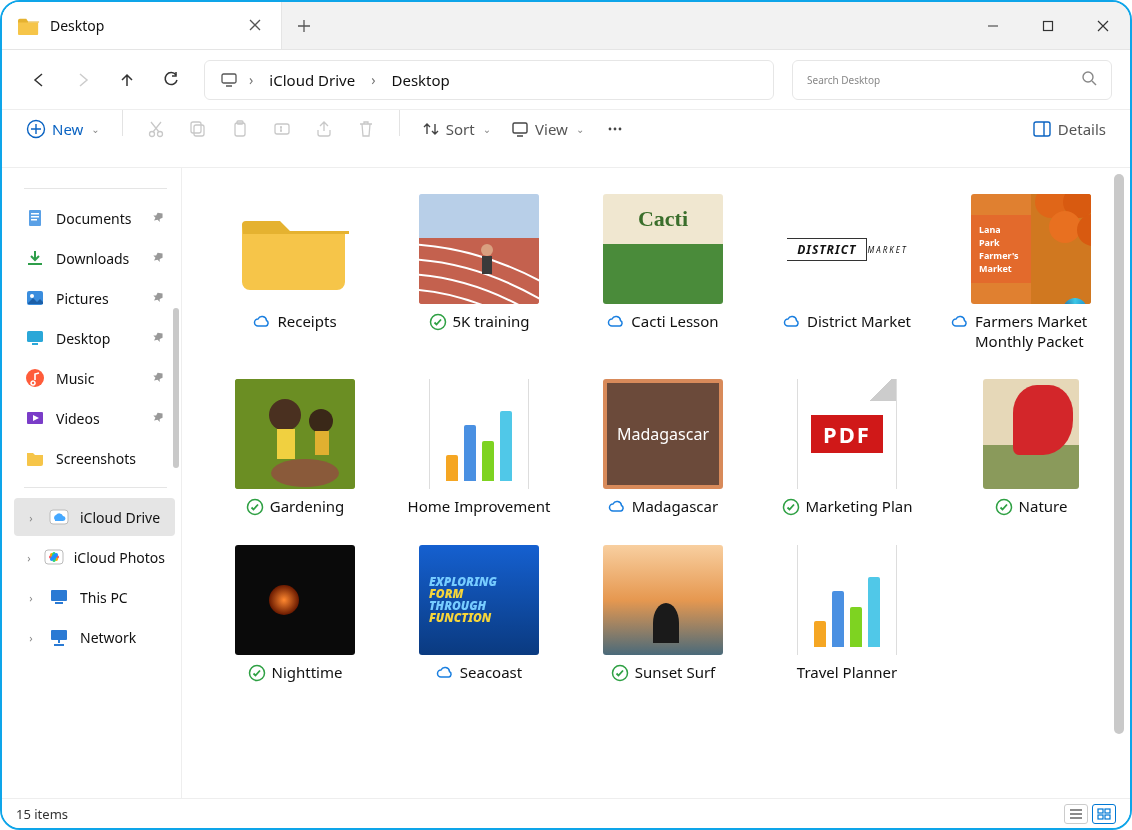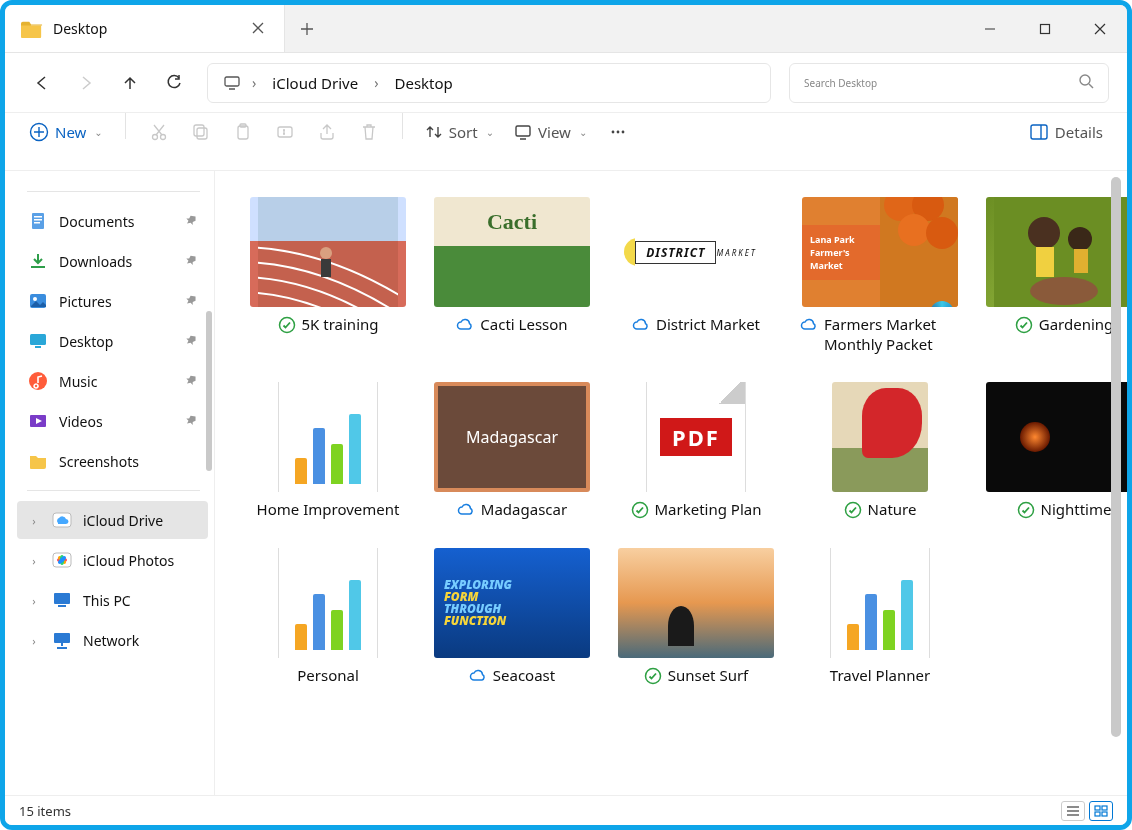--- a/index.html
+++ b/index.html
@@ -1,17 +1,17 @@
 <!DOCTYPE html>
 <html><head>
 <meta charset="utf-8">
 <style>
   * { box-sizing: border-box; margin: 0; padding: 0; font-family: "Segoe UI", system-ui, sans-serif; }
   body { background: #fff; color: #111; font-size: 14px; }
-  .window { width: 1132px; height: 830px; border: 5px solid #0ea5e9; border-radius: 12px; overflow: hidden; display: flex; flex-direction: column; background: #f9f9f9; }
+  .window { width: 1132px; height: 830px; border: 2px solid #0ea5e9; border-radius: 20px; overflow: hidden; display: flex; flex-direction: column; background: #f9f9f9; }
 
   
   .titlebar { display: flex; align-items: stretch; height: 48px; background: #f2f2f2; border-bottom: 1px solid #e5e5e5; }
   .tab { display: flex; align-items: center; gap: 10px; padding: 0 16px; height: 100%; background: #fff; border-right: 1px solid #e5e5e5; border-top-left-radius: 8px; min-width: 280px; justify-content: space-between; }
   .tab-left { display: flex; align-items: center; gap: 10px; }
   .folder-icon-small { width: 22px; height: 18px; display: inline-block; }
   .tab-title { font-size: 14px; }
   .tab-close { color: #555; font-size: 14px; cursor: pointer; padding: 4px; }
   .tab-add { width: 44px; display: flex; align-items: center; justify-content: center; color: #555; font-size: 18px; cursor: pointer; }
   .win-controls { margin-left: auto; display: flex; height: 100%; }
@@ -33,35 +33,35 @@
   .toolbar { display: flex; align-items: flex-start; height: 58px; padding: 0 16px; background: #fff; border-bottom: 1px solid #eee; gap: 4px; }
   .tbtn { height: 38px; min-width: 38px; padding: 0 8px; border-radius: 6px; display: flex; align-items: center; justify-content: center; gap: 6px; color: #555; cursor: pointer; font-size: 15px; }
   .tbtn.new-btn { color: #0a63c2; font-weight: 400; }
   .tbtn.disabled { color: #c8c8c8; cursor: default; }
   .tsep { width: 1px; height: 26px; background: #e3e3e3; margin: 0 10px; }
   .tbtn .chev-sm { font-size: 10px; color: #888; margin-left: 2px; }
   .spacer { flex: 1; }
 
   
   .body { flex: 1; display: flex; min-height: 0; background: #fff; }
-  .sidebar { width: 210px; border-right: 1px solid #eee; padding: 10px 0 10px 8px; position: relative; overflow: hidden; }
+  .sidebar { width: 180px; border-right: 1px solid #eee; padding: 10px 0 10px 8px; position: relative; overflow: hidden; }
   .sidebar-scrollbar { position: absolute; right: 2px; top: 140px; width: 6px; height: 160px; background: #c9c9c9; border-radius: 3px; }
   .side-sep { height: 1px; background: #e5e5e5; margin: 10px 14px; }
   .side-item { display: flex; align-items: center; gap: 10px; height: 38px; padding: 0 10px; border-radius: 4px; cursor: pointer; margin: 2px 6px 2px 4px; position: relative; }
   .side-item.selected { background: #e5e5e5; }
   .side-item .pin { margin-left: auto; color: #999; font-size: 12px; }
   .side-item .expand { width: 14px; text-align: center; color: #888; font-size: 11px; }
   .side-item .icon { width: 22px; height: 22px; display: flex; align-items: center; justify-content: center; }
   .side-label { white-space: nowrap; }
 
   .content { flex: 1; position: relative; overflow: hidden; }
   .content-scroll { position: absolute; right: 6px; top: 6px; width: 10px; height: 560px; background: #c9c9c9; border-radius: 5px; }
   .grid { display: grid; grid-template-columns: repeat(5, 170px); gap: 28px 14px; padding: 26px 28px; align-items: start; }
   .file-item { display: flex; flex-direction: column; align-items: center; cursor: pointer; }
-  .file-thumb { width: 156px; height: 110px; border-radius: 3px; display: flex; align-items: center; justify-content: center; overflow: hidden; background: #f3f3f3; position: relative; }
+  .file-thumb { width: 120px; height: 110px; border-radius: 3px; display: flex; align-items: center; justify-content: center; overflow: hidden; background: #f3f3f3; position: relative; }
   .file-caption { display: flex; align-items: flex-start; gap: 6px; margin-top: 8px; max-width: 160px; }
   .file-caption .status { width: 18px; height: 18px; flex-shrink: 0; margin-top: 1px; }
   .file-caption .fname { font-size: 15px; line-height: 1.3; text-align: left; }
   .file-item.centered .file-caption { justify-content: center; }
   .file-item.centered .fname { text-align: left; }
 
   
   .statusbar { height: 30px; border-top: 1px solid #eee; display: flex; align-items: center; padding: 0 14px; font-size: 13px; color: #333; background: #fff; }
   .view-toggle { margin-left: auto; display: flex; gap: 4px; }
   .view-toggle .vt { width: 24px; height: 20px; border: 1px solid #ccc; border-radius: 3px; display: flex; align-items: center; justify-content: center; cursor: pointer; }
@@ -401,20 +401,34 @@
             </span>
     <span class="side-label">Network</span>
           </div>
         </div>
       <div class="sidebar-scrollbar"></div>
     </div>
 
     <div class="content">
       <div class="grid" id="file-grid">
           <div class="file-item">
+            <div class="file-thumb thumb-folder">
+              <svg class="yellow-folder" viewBox="0 0 110 90">
+                <path d="M5 18 h35 l10 10 h55 v50 a8 8 0 0 1 -8 8 H10 a8 8 0 0 1 -8 -8 V22 a4 4 0 0 1 4 -4z" fill="#f6c549"></path>
+                <path d="M3 30 h106 v-3 H50 l-10 -10 H6 a4 4 0 0 0 -4 4z" fill="#e5b230"></path>
+              </svg>
+            </div>
+            <div class="file-caption">
+       <span class="status"><svg width="18" height="18" viewBox="0 0 18 18">
+                  <path d="M5 13 a3.5 3.5 0 0 1 0 -7 a4.5 4.5 0 0 1 8.5 1.5 a3 3 0 0 1 -0.5 5.5 H5z" fill="none" stroke="#1a7fe0" stroke-width="1.5"></path>
+                </svg></span>
+       <span class="fname">Receipts</span>
+     </div>
+          </div>
+          <div class="file-item">
             <div class="file-thumb thumb-track">
               <svg width="140" height="110">
                 <rect width="140" height="44" fill="#b8cfe8"></rect>
                 <rect y="44" width="140" height="66" fill="#c4614e"></rect>
                 <g stroke="#fff" stroke-width="2" fill="none">
                   <path d="M-20 50 Q70 50 160 110"></path>
                   <path d="M-20 65 Q70 65 160 130"></path>
                   <path d="M-20 80 Q70 80 160 150"></path>
                   <path d="M-20 95 Q70 95 160 170"></path>
                 </g>
@@ -552,69 +566,55 @@
           <div class="file-item">
             <div class="file-thumb thumb-night"></div>
             <div class="file-caption">
        <span class="status"><svg width="18" height="18" viewBox="0 0 18 18">
                   <circle cx="9" cy="9" r="7.5" fill="none" stroke="#2ea043" stroke-width="1.5"></circle>
                   <path d="M5.5 9.5 l2 2 l4.5 -5" fill="none" stroke="#2ea043" stroke-width="1.8"></path>
                 </svg></span>
        <span class="fname">Nighttime</span>
      </div>
           </div>
+          <div class="file-item">
+            <div class="file-thumb thumb-seacoast">
+              <span>EXPLORING</span>
+              <span class="y">FORM</span>
+              <span>THROUGH</span>
+              <span class="y">FUNCTION</span>
+            </div>
+            <div class="file-caption">
+       <span class="status"><svg width="18" height="18" viewBox="0 0 18 18">
+                  <path d="M5 13 a3.5 3.5 0 0 1 0 -7 a4.5 4.5 0 0 1 8.5 1.5 a3 3 0 0 1 -0.5 5.5 H5z" fill="none" stroke="#1a7fe0" stroke-width="1.5"></path>
+                </svg></span>
+       <span class="fname">Seacoast</span>
+     </div>
+          </div>
+          <div class="file-item">
+            <div class="file-thumb thumb-sunset"></div>
+            <div class="file-caption">
+       <span class="status"><svg width="18" height="18" viewBox="0 0 18 18">
+                  <circle cx="9" cy="9" r="7.5" fill="none" stroke="#2ea043" stroke-width="1.5"></circle>
+                  <path d="M5.5 9.5 l2 2 l4.5 -5" fill="none" stroke="#2ea043" stroke-width="1.8"></path>
+                </svg></span>
+       <span class="fname">Sunset Surf</span>
+     </div>
+          </div>
           <div class="file-item centered">
             <div class="file-thumb" style="background:none;">
               <div class="thumb-chart">
                 <div class="bar" style="height:26px;background:#f5a623"></div>
                 <div class="bar" style="height:56px;background:#4a90e2"></div>
                 <div class="bar" style="height:40px;background:#7ed321"></div>
                 <div class="bar" style="height:70px;background:#50c8e8"></div>
               </div>
             </div>
             <div class="file-caption">
 
-       <span class="fname">Personal</span>
-     </div>
-          </div>
-          <div class="file-item">
-            <div class="file-thumb thumb-seacoast">
-              <span>EXPLORING</span>
-              <span class="y">FORM</span>
-              <span>THROUGH</span>
-              <span class="y">FUNCTION</span>
-            </div>
-            <div class="file-caption">
-       <span class="status"><svg width="18" height="18" viewBox="0 0 18 18">
-                  <path d="M5 13 a3.5 3.5 0 0 1 0 -7 a4.5 4.5 0 0 1 8.5 1.5 a3 3 0 0 1 -0.5 5.5 H5z" fill="none" stroke="#1a7fe0" stroke-width="1.5"></path>
-                </svg></span>
-       <span class="fname">Seacoast</span>
-     </div>
-          </div>
-          <div class="file-item">
-            <div class="file-thumb thumb-sunset"></div>
-            <div class="file-caption">
-       <span class="status"><svg width="18" height="18" viewBox="0 0 18 18">
-                  <circle cx="9" cy="9" r="7.5" fill="none" stroke="#2ea043" stroke-width="1.5"></circle>
-                  <path d="M5.5 9.5 l2 2 l4.5 -5" fill="none" stroke="#2ea043" stroke-width="1.8"></path>
-                </svg></span>
-       <span class="fname">Sunset Surf</span>
-     </div>
-          </div>
-          <div class="file-item centered">
-            <div class="file-thumb" style="background:none;">
-              <div class="thumb-chart">
-                <div class="bar" style="height:26px;background:#f5a623"></div>
-                <div class="bar" style="height:56px;background:#4a90e2"></div>
-                <div class="bar" style="height:40px;background:#7ed321"></div>
-                <div class="bar" style="height:70px;background:#50c8e8"></div>
-              </div>
-            </div>
-            <div class="file-caption">
-
        <span class="fname">Travel Planner</span>
      </div>
           </div>
         </div>
       <div class="content-scroll"></div>
     </div>
   </div>
 
   <div class="statusbar">
     <span>15 items</span>

